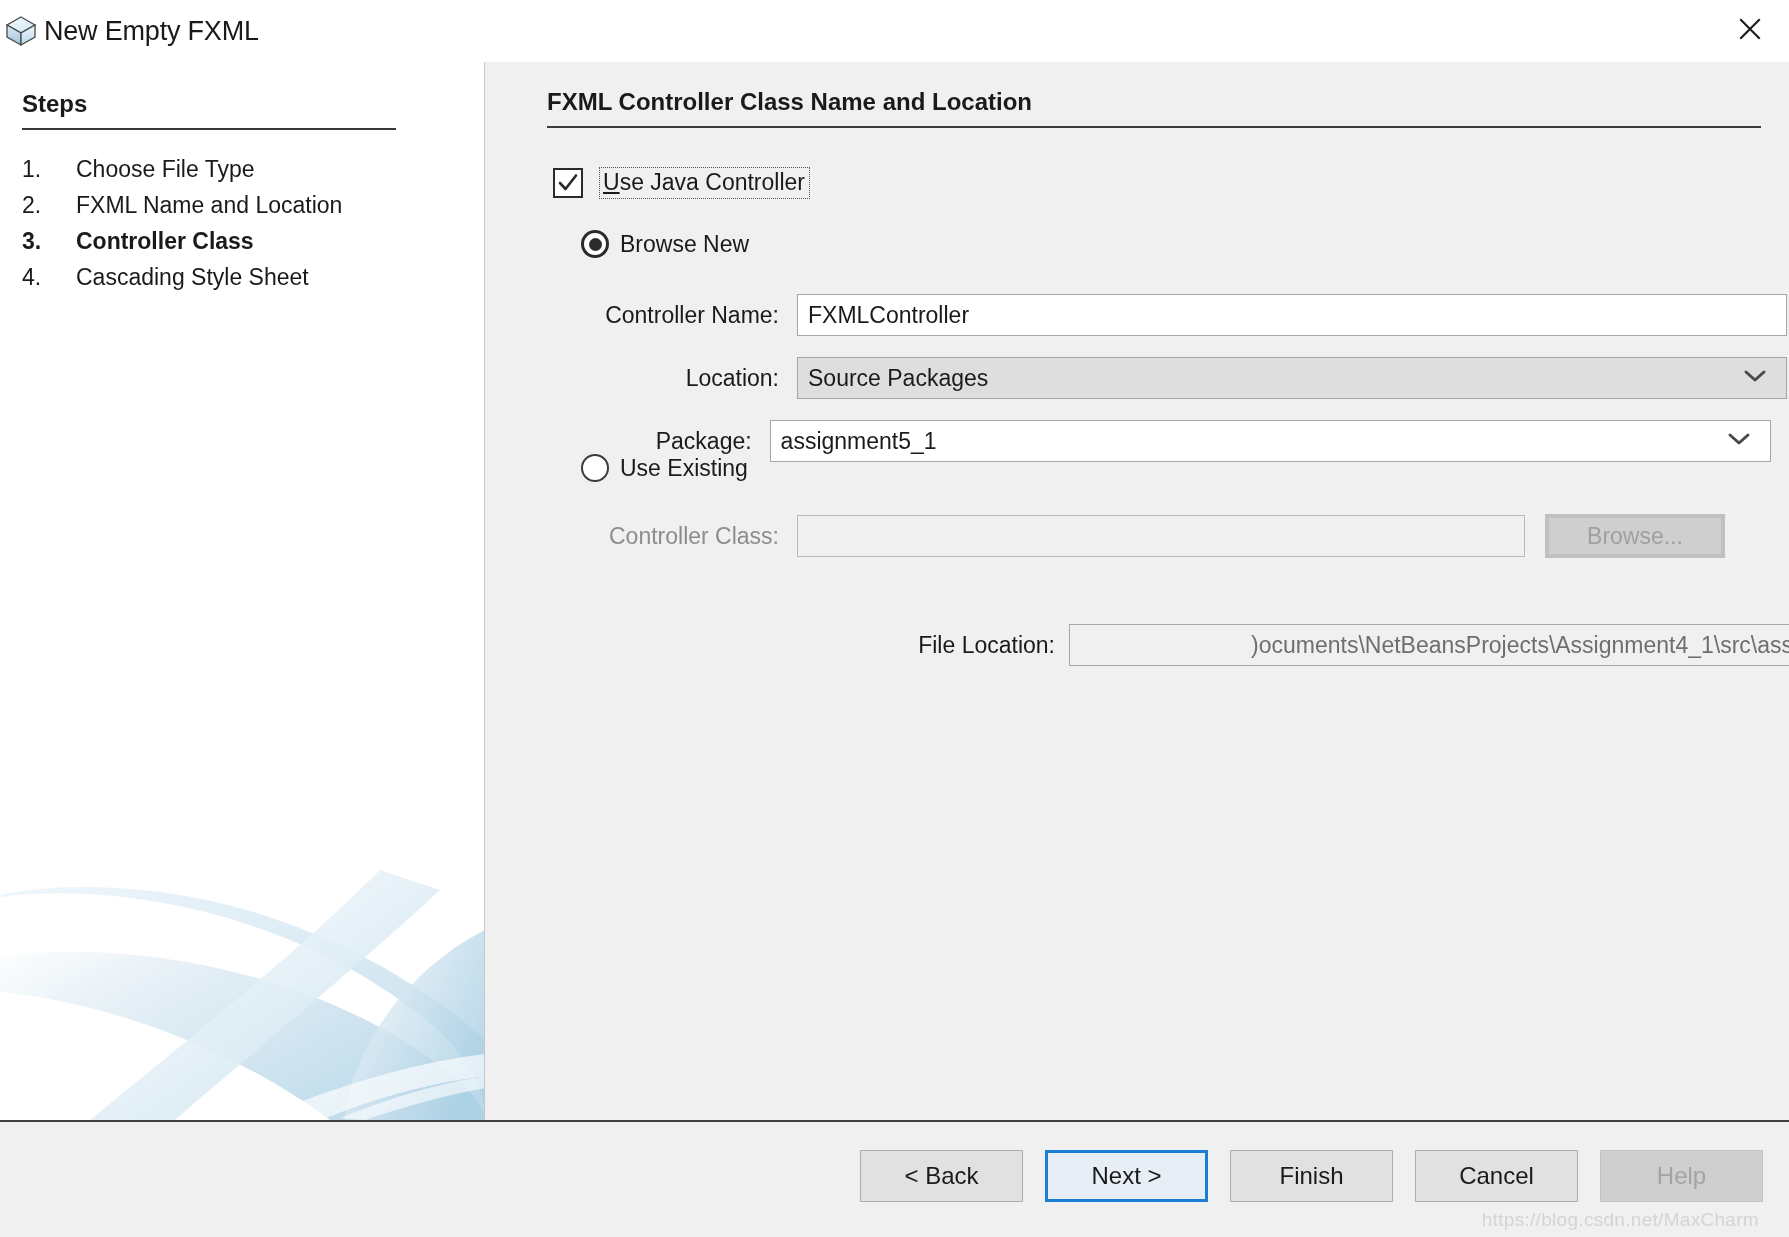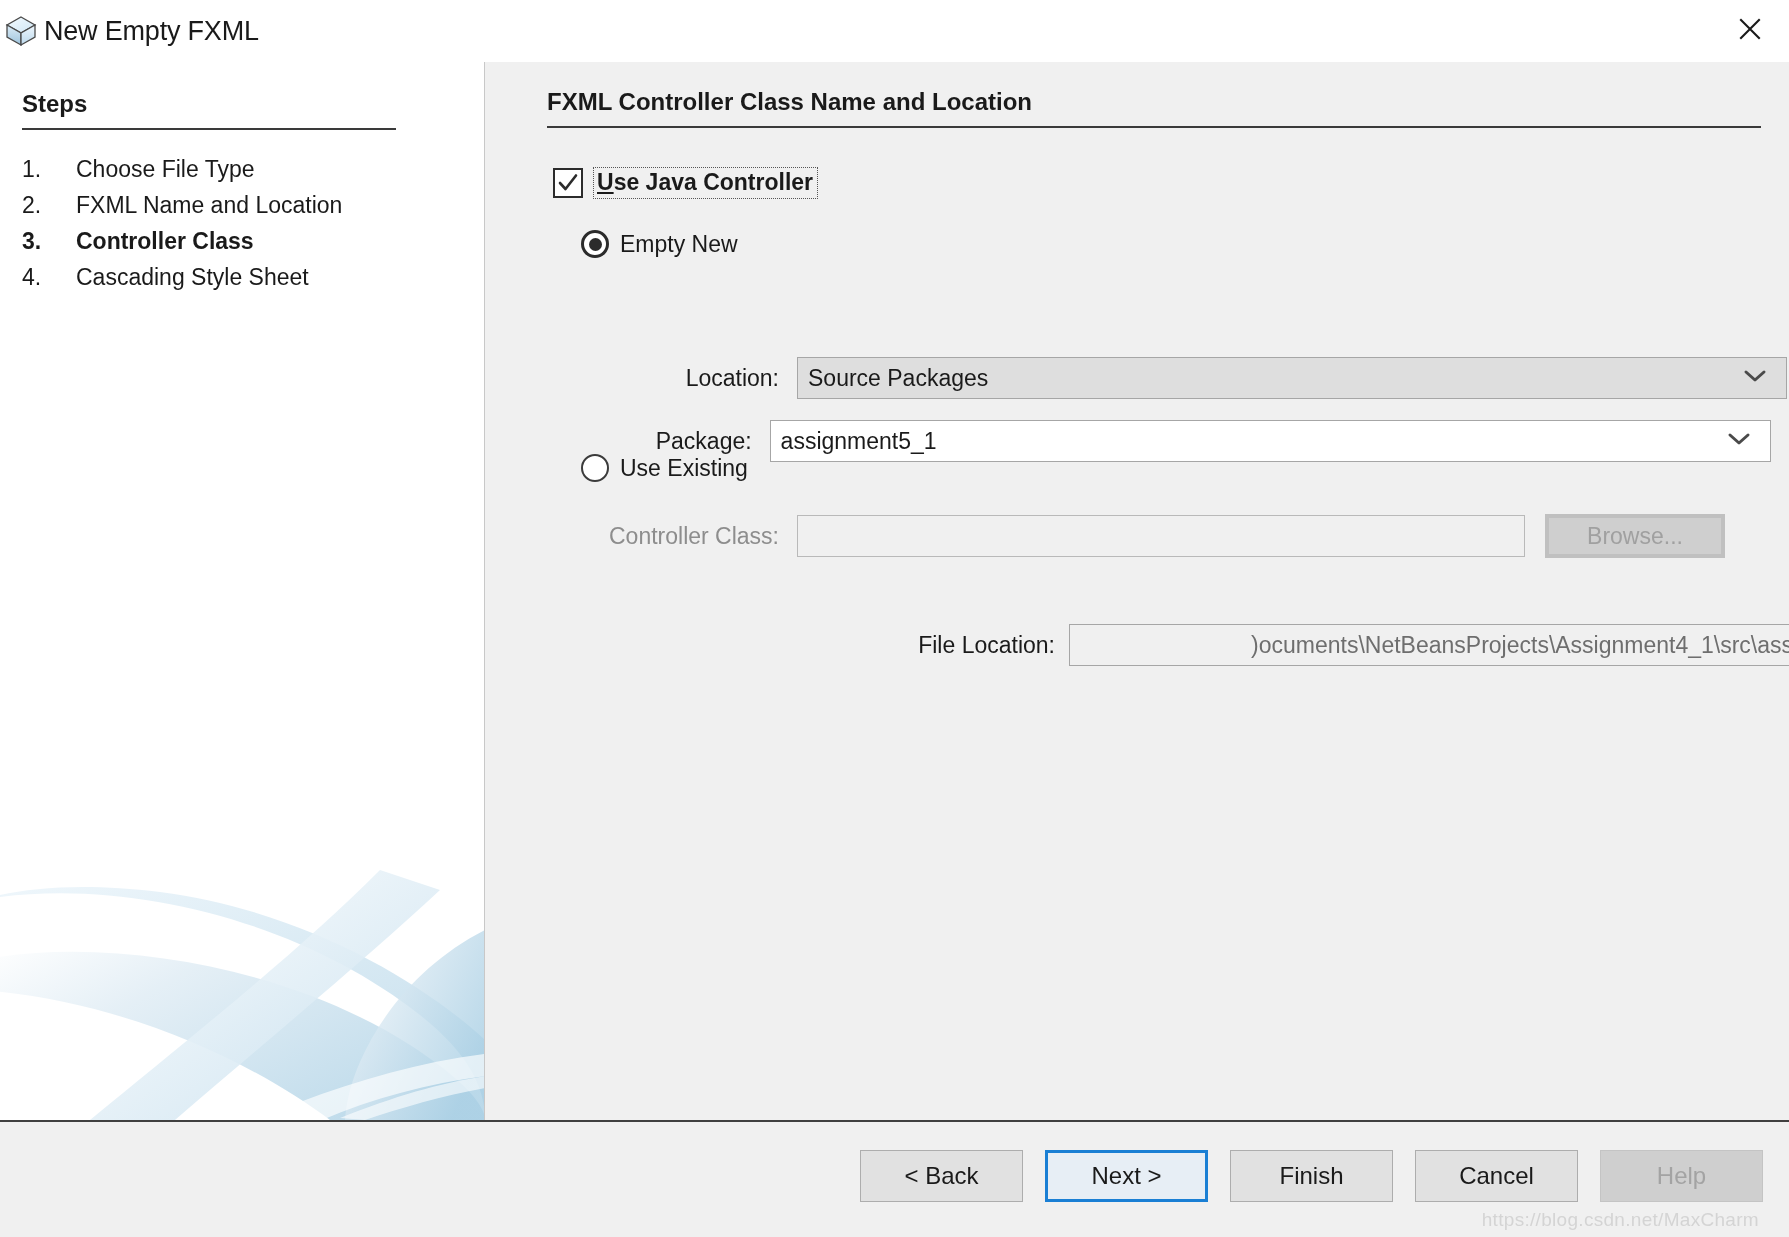--- a/index.html
+++ b/index.html
@@ -136,24 +136,23 @@
   }
   .checkbox-box {
     width: 30px; height: 30px;
     border: 2px solid #2b2b2b;
     background: #ffffff;
     flex: 0 0 30px;
     position: relative;
   }
   .checkbox-box svg { position:absolute; left:2px; top:2px; }
   #use-java-label-wrap {
-    margin-left: 10px;
+    margin-left: 16px;
     border: 1px dotted #555;
     padding: 1px 4px 2px 3px;
-    font-weight: bold;
   }
   #use-java-label {
     font-size: 23px;
     color: #1a1a1a;
     white-space: nowrap;
   }
   #use-java-label .mn { text-decoration: underline; }
 
   .radio-row {
     position: absolute;
@@ -396,23 +395,27 @@
         </span>
         <span id="use-java-label-wrap">
           <span id="use-java-label"><span class="mn">U</span><span>se Java Controller</span></span>
         </span>
       </div>
 
       <div class="radio-row" id="radio-create-new">
         <span class="radio-outer checked">
           <span class="radio-dot"></span>
         </span>
-        <span class="radio-label">Empty New</span>
-      </div>
-
+        <span class="radio-label">Browse New</span>
+      </div>
+
+      <div class="field-row" style="left:62px; top:232px; width:1240px;">
+        <span class="field-label" style="width:232px;">Controller Name:</span>
+        <span class="text-input" style="margin-left:18px; width:990px;" placeholder="">FXMLController</span>
+      </div>
 
       <div class="field-row" style="left:62px; top:295px; width:1240px;">
         <span class="field-label" style="width:232px;">Location:</span>
         <span class="combo grey" style="margin-left:18px; width:990px;">Source Packages</span>
         <span class="chev" style="position:absolute; left:1196px; top:50%; transform:translateY(-50%);">
           <svg width="24" height="16" viewBox="0 0 24 16">
               <path d="M3 4 L12 12 L21 4" stroke="#4a4a4a" stroke-width="3" fill="none" stroke-linecap="round" stroke-linejoin="round"></path>
             </svg>
         </span>
       </div>

